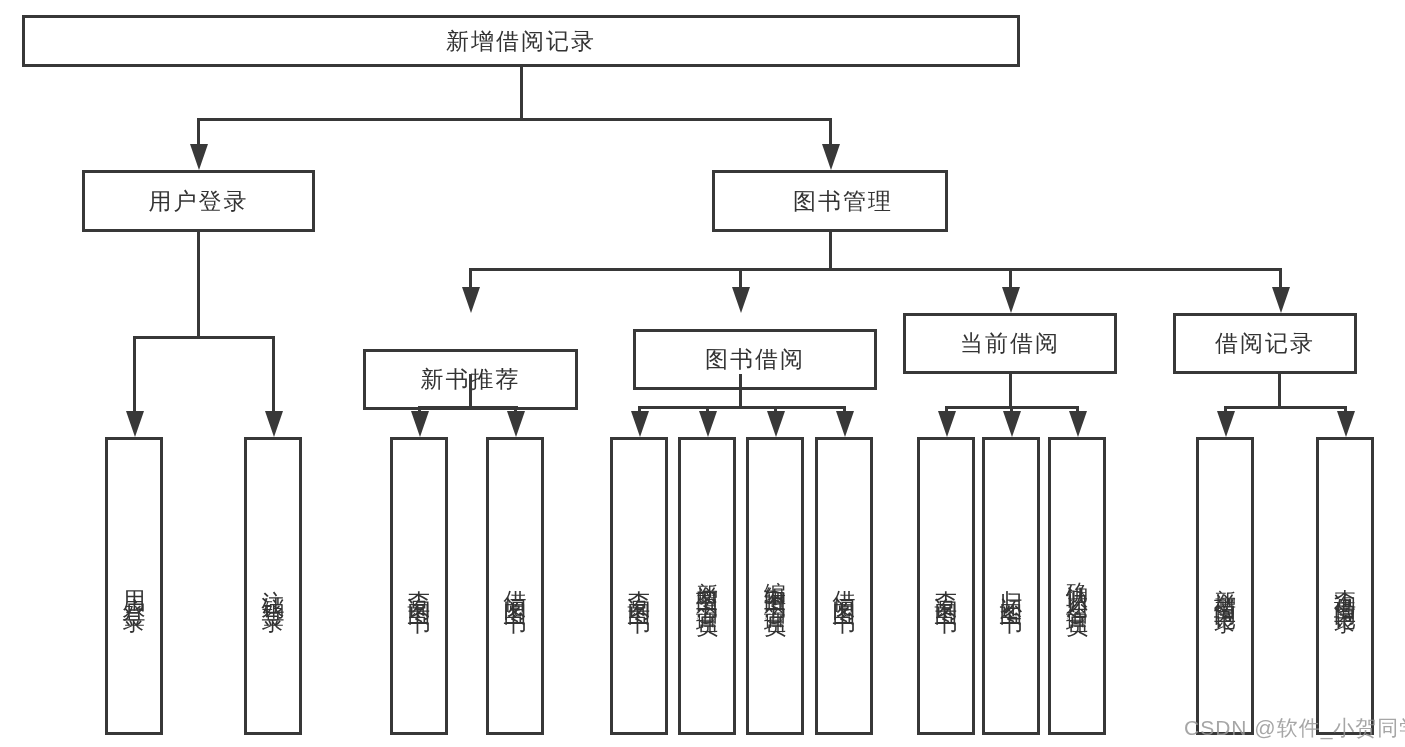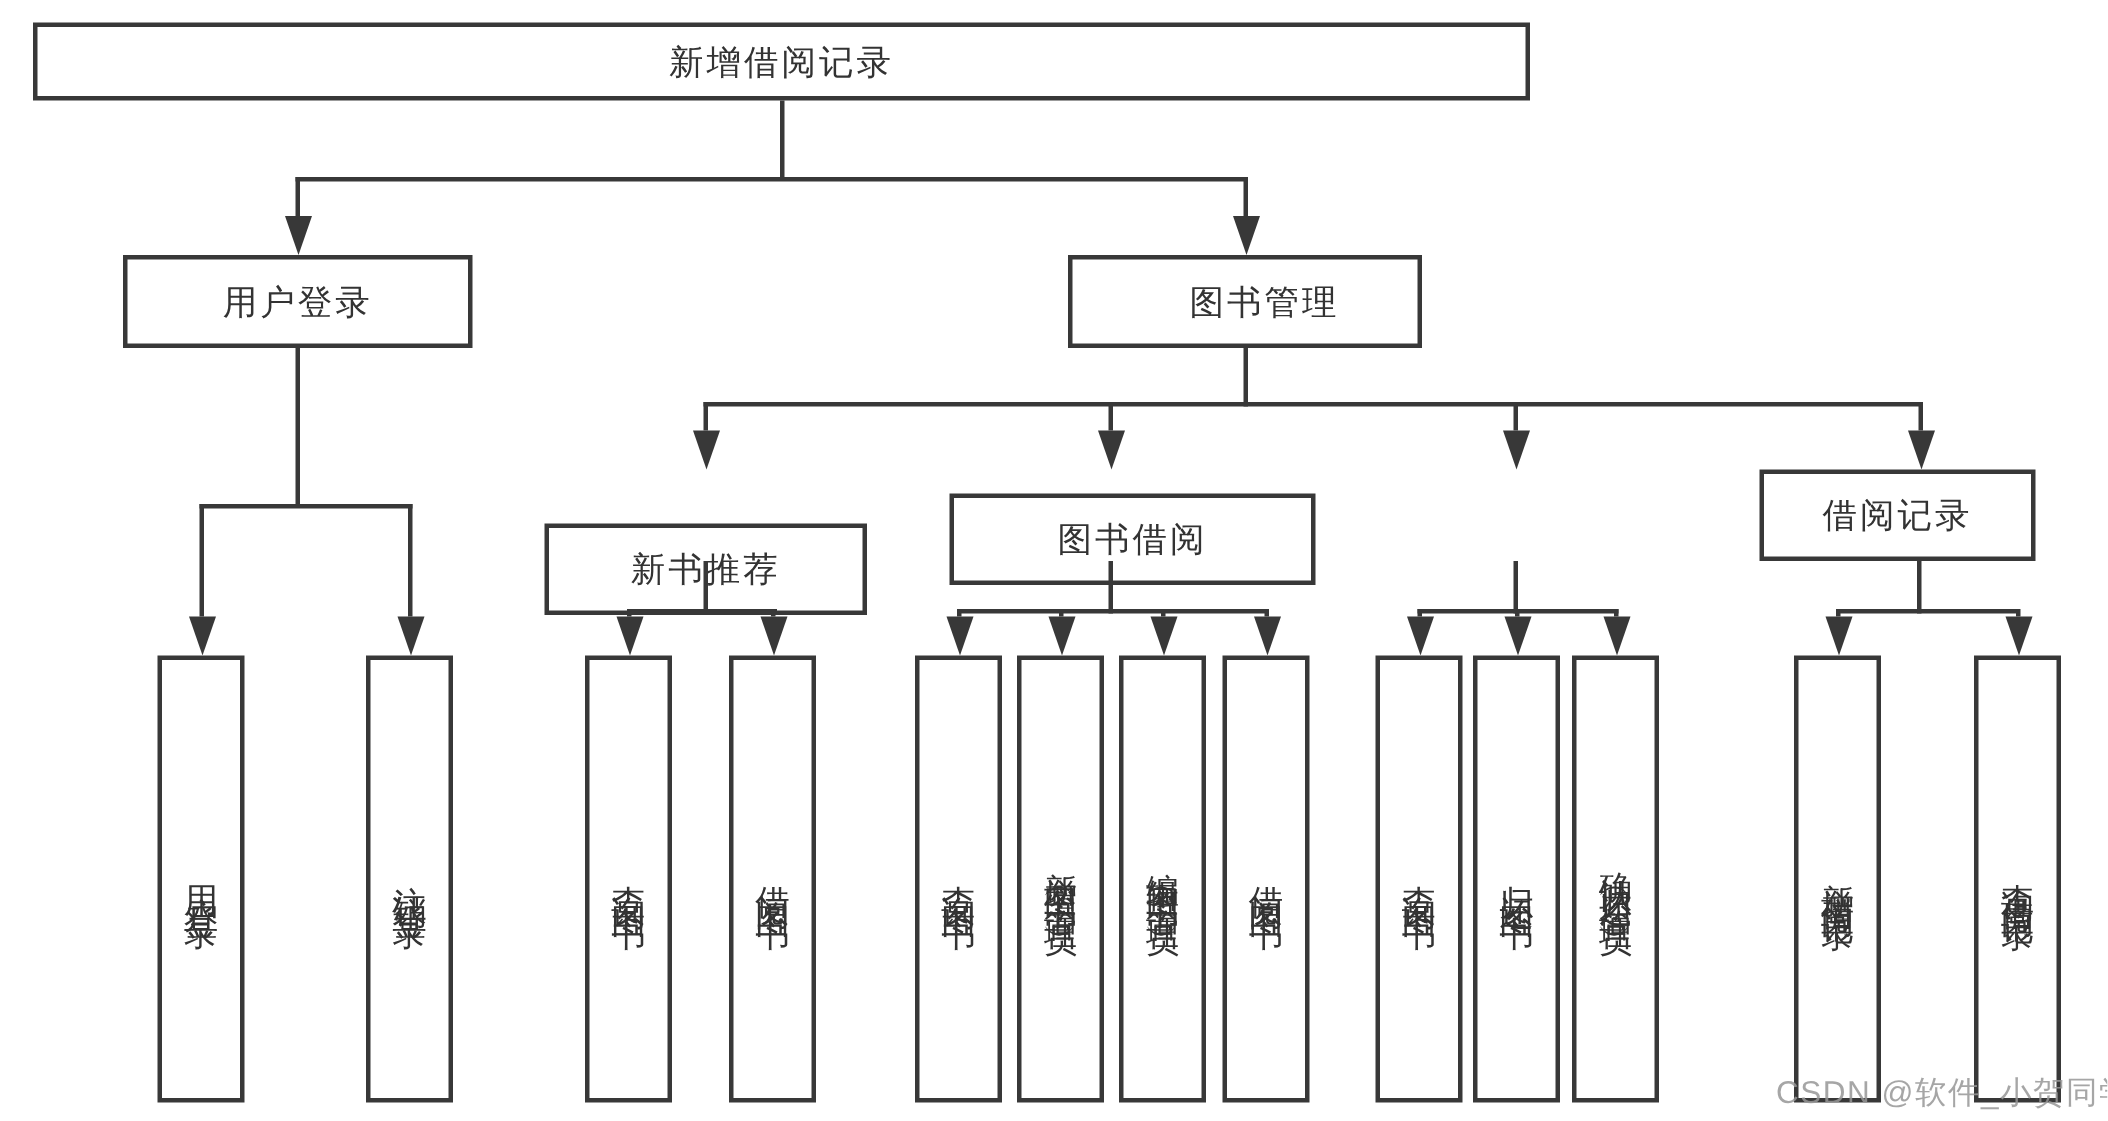--- a/index.html
+++ b/index.html
@@ -80,20 +80,21 @@
 
   <div class="vline" style="left:829px; top:232px; height:39px;"></div>
   <div class="hline" style="left:469px; top:268px; width:813px;"></div>
   <div class="drop" style="left:469px;  top:268px; height:19px;"></div>
   <div class="drop" style="left:739px;  top:268px; height:19px;"></div>
   <div class="drop" style="left:1009px; top:268px; height:19px;"></div>
   <div class="drop" style="left:1279px; top:268px; height:19px;"></div>
 
   <div class="box" style="left:363px; top:313px; width:215px; height:61px;margin-top:36px;">新书推荐</div>
   <div class="box" style="left:633px; top:329px; width:244px; height:61px;">图书借阅</div>
+  <div class="box" style="left:903px; top:313px; width:214px; height:61px;">当前借阅</div>
   <div class="box" style="left:1173px; top:313px; width:184px; height:61px;">借阅记录</div>
 
   <div class="vline" style="left:469px; top:374px; height:35px;"></div>
   <div class="hline" style="left:418px; top:406px; width:100px;"></div>
   <div class="drop" style="left:418px; top:406px; height:5px;"></div>
   <div class="drop" style="left:514px; top:406px; height:5px;"></div>
 
   <div class="vline" style="left:739px; top:374px; height:35px;"></div>
   <div class="hline" style="left:638px; top:406px; width:208px;"></div>
   <div class="drop" style="left:638px; top:406px; height:5px;"></div>

